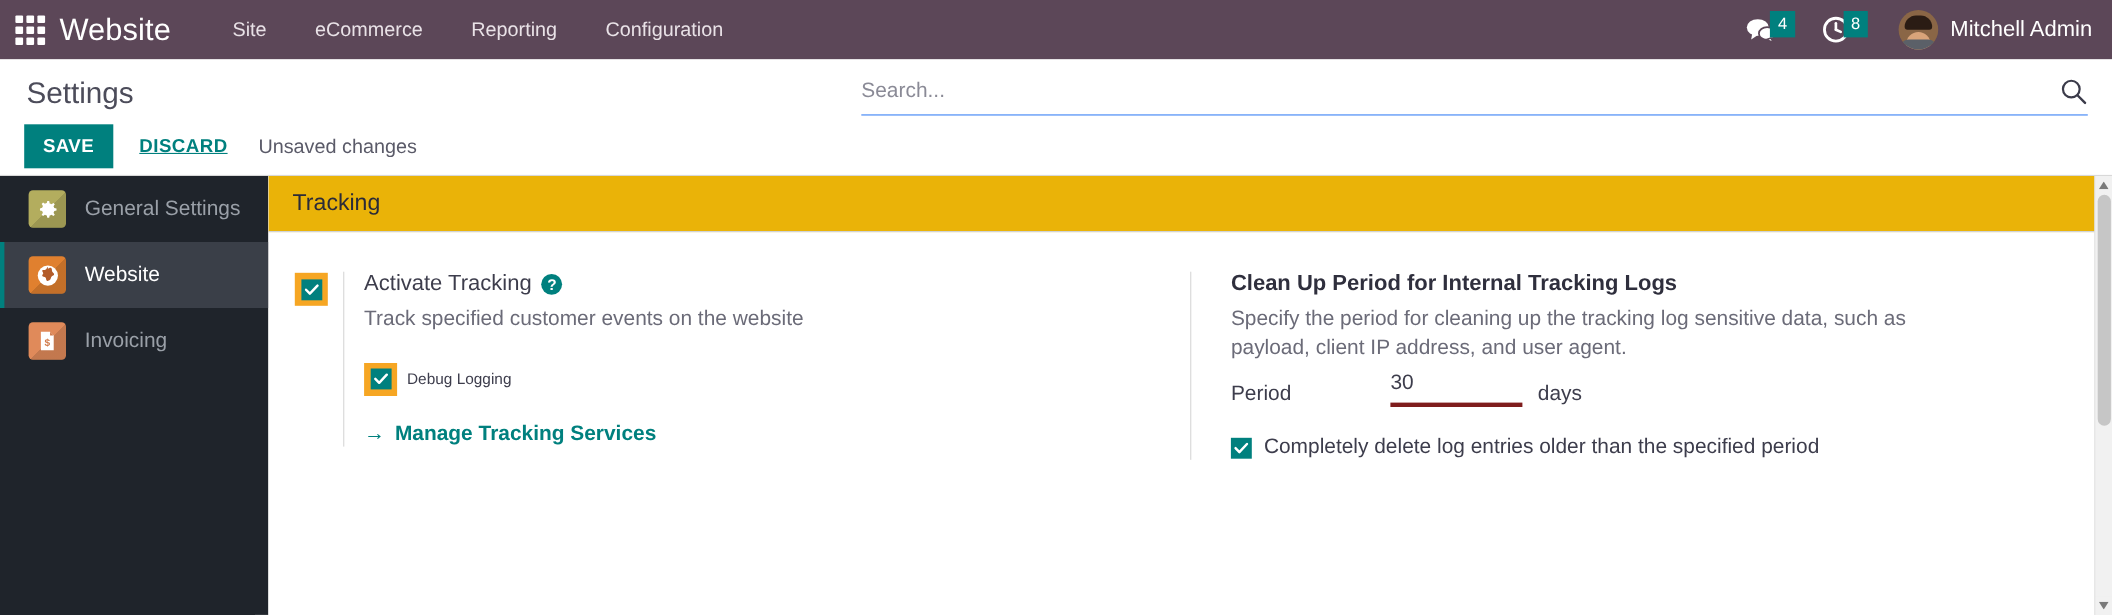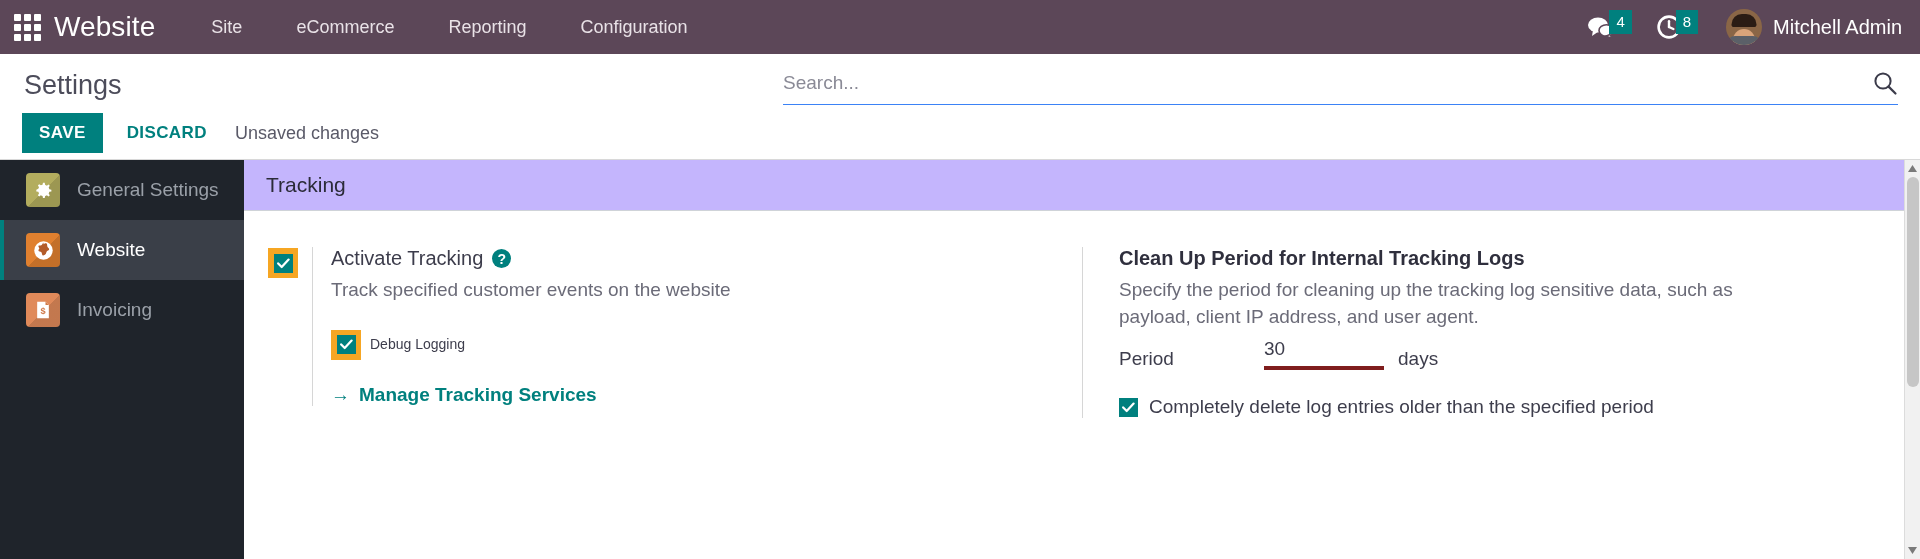--- a/index.html
+++ b/index.html
@@ -36,21 +36,21 @@
     font-size: 28px;
     font-weight: 400;
     margin-right: 34px;
     letter-spacing: .1px;
     cursor: pointer;
     white-space: nowrap;
   }
   .menu {
     display: flex;
     align-items: flex-start;
-    gap: 10px;
+    gap: 0;
   }
   .menu-item {
     color: #e9e2e7;
     font-size: 18px;
     padding: 0 22px;
     line-height: 54px;
     cursor: pointer;
     white-space: nowrap;
   }
   .nav-right {
@@ -179,20 +179,21 @@
     background: transparent;
     color: #00807e;
     border: none;
     font-size: 17px;
     font-weight: 700;
     letter-spacing: .4px;
     padding: 10px 18px;
     cursor: pointer;
     margin-left: 6px;
     font-family: "Liberation Sans", sans-serif;
+    text-decoration: underline;
   }
   .unsaved {
     color: #5a5a68;
     font-size: 18px;
     margin-left: 10px;
   }
 
   
   .main { display: flex; height: 399px; }
 
@@ -237,21 +238,21 @@
   }
   .side-item.active .side-label { color: #ffffff; }
 
   .content {
     flex: 1;
     background: #ffffff;
     position: relative;
     overflow: hidden;
   }
   .section-header {
-    background: #c4b5fd;
+    background: #eab308;
     padding: 13px 0 13px 22px;
     font-size: 21px;
     color: #2b2b38;
     font-weight: 400;
     border-bottom: 1px solid #cfd3d8;
   }
   .settings-grid {
     display: flex;
     padding: 36px 24px 0 24px;
   }

